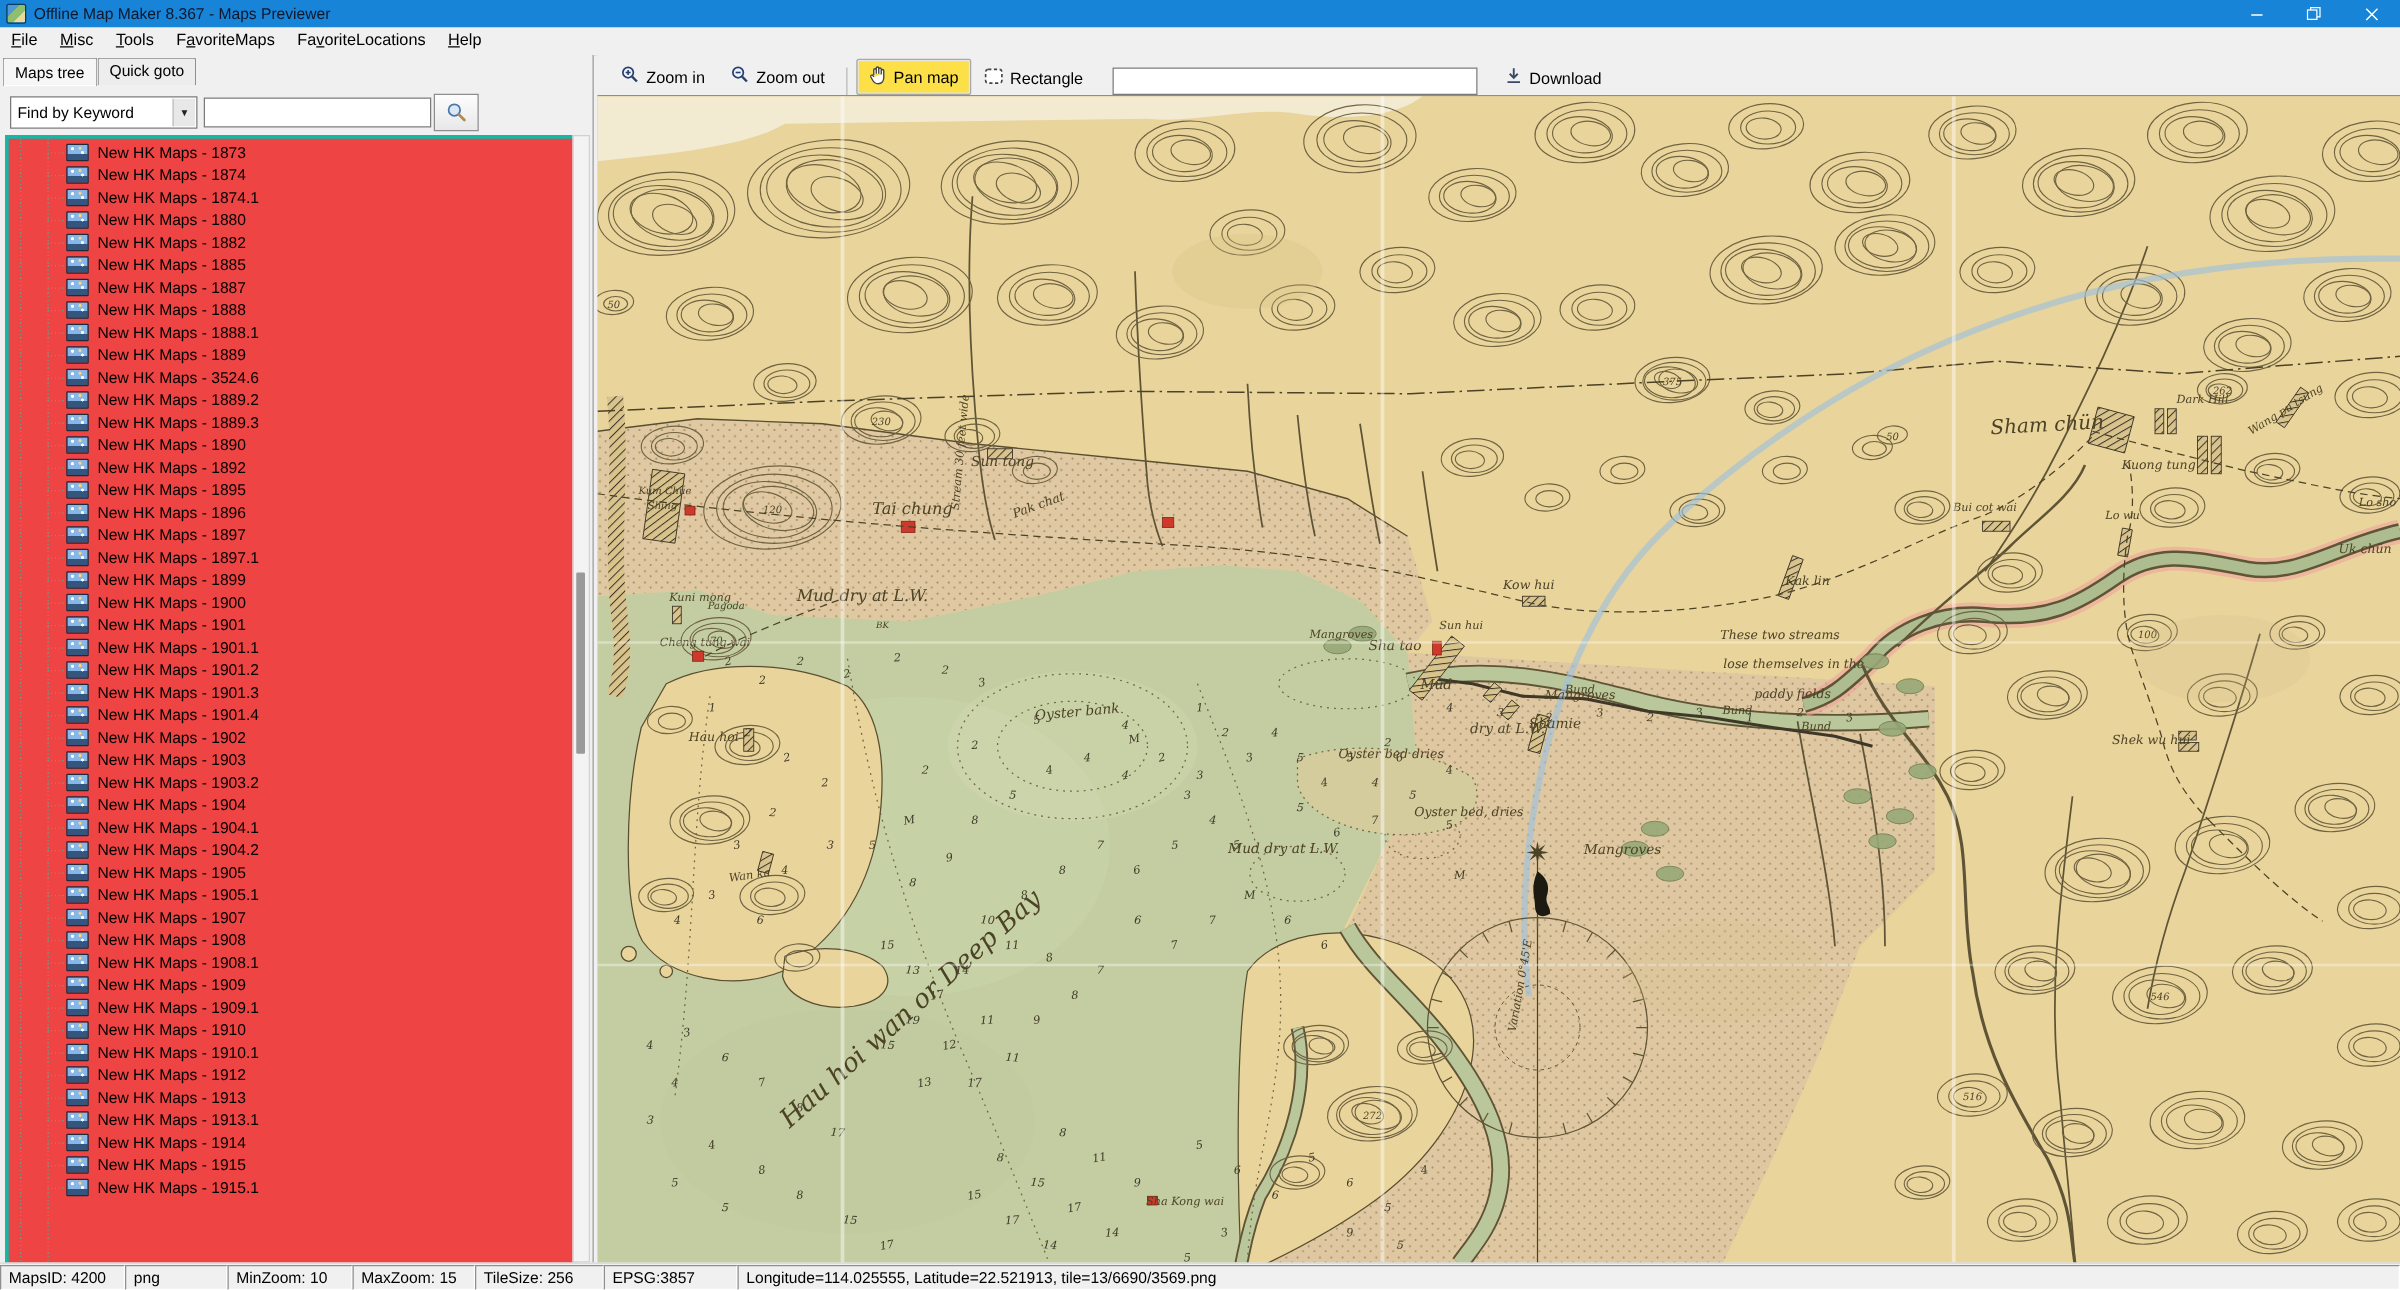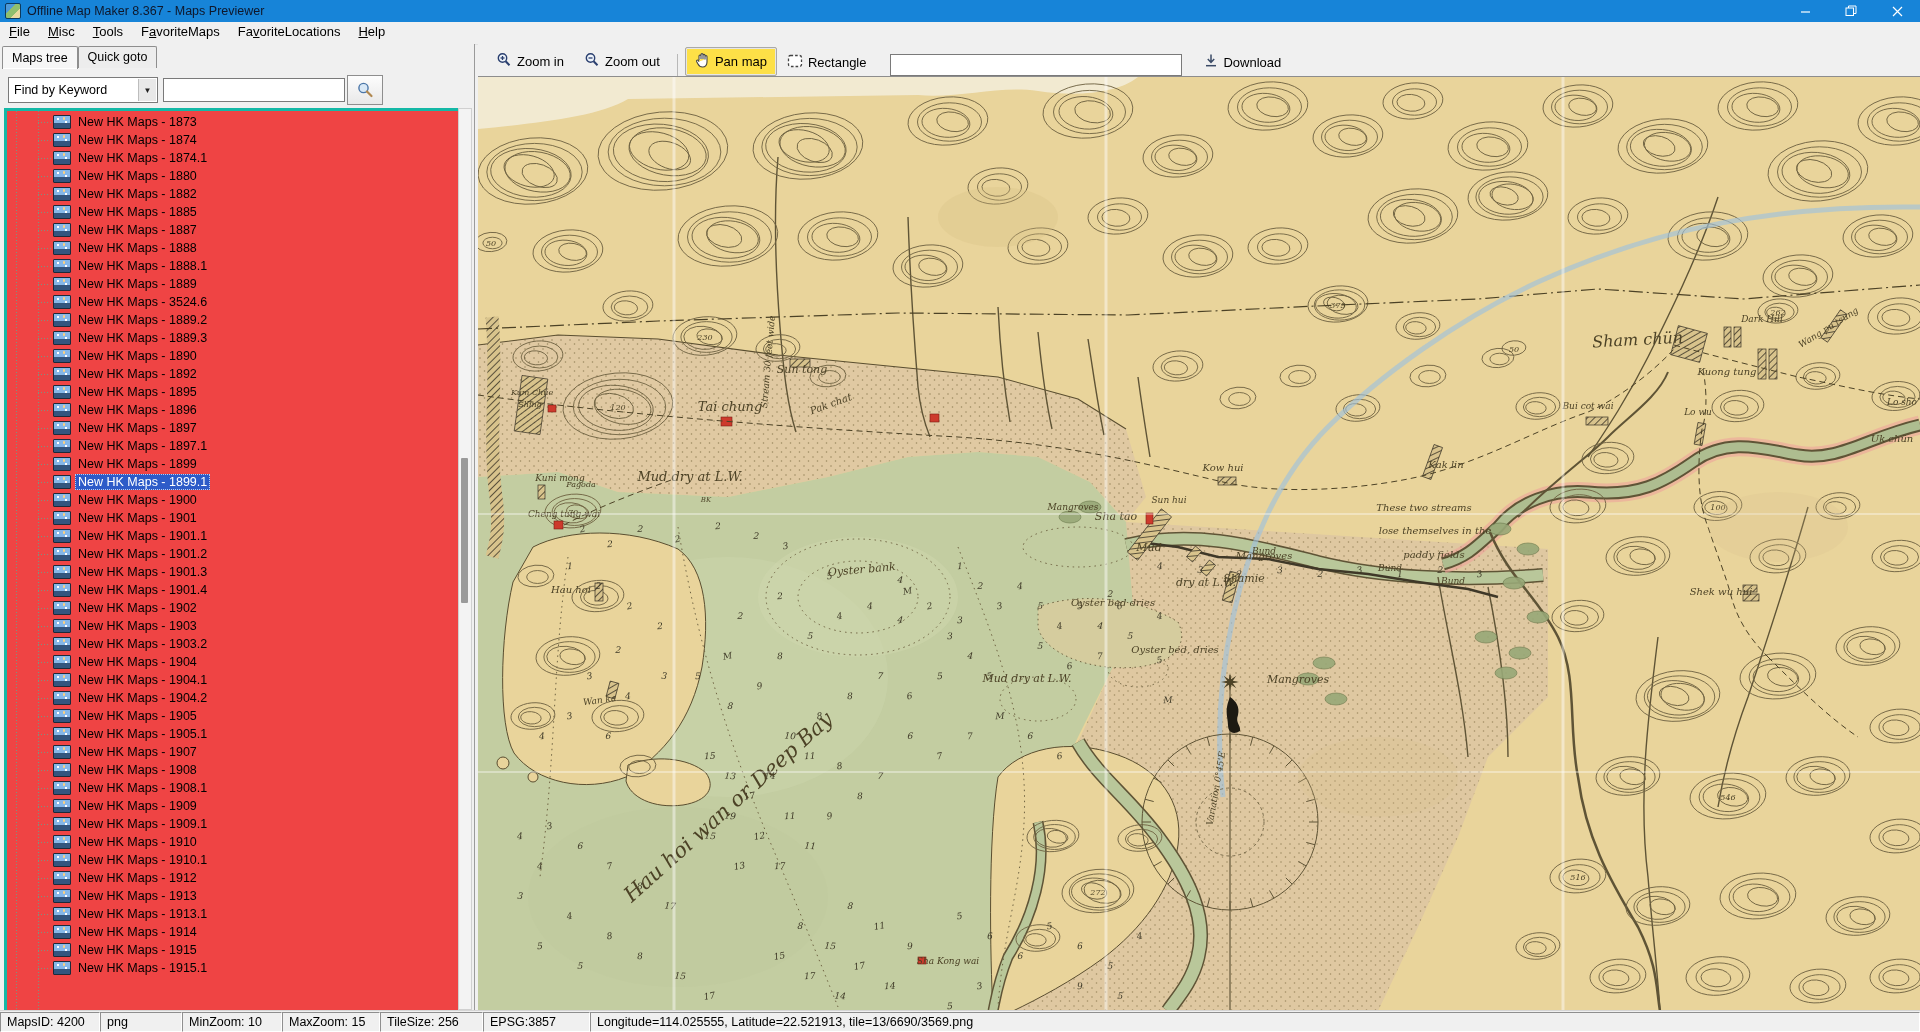--- a/index.html
+++ b/index.html
@@ -187,24 +187,20 @@
             <span class="ticon"></span>
             <span class="tlabel">New HK Maps - 1897</span>
           </div>
           <div class="trow">
             <span class="ticon"></span>
             <span class="tlabel">New HK Maps - 1897.1</span>
           </div>
           <div class="trow">
             <span class="ticon"></span>
             <span class="tlabel">New HK Maps - 1899</span>
-          </div>
-          <div class="trow selected">
-            <span class="ticon"></span>
-            <span class="tlabel">New HK Maps - 1899.1</span>
           </div>
           <div class="trow">
             <span class="ticon"></span>
             <span class="tlabel">New HK Maps - 1900</span>
           </div>
           <div class="trow">
             <span class="ticon"></span>
             <span class="tlabel">New HK Maps - 1901</span>
           </div>
           <div class="trow">

